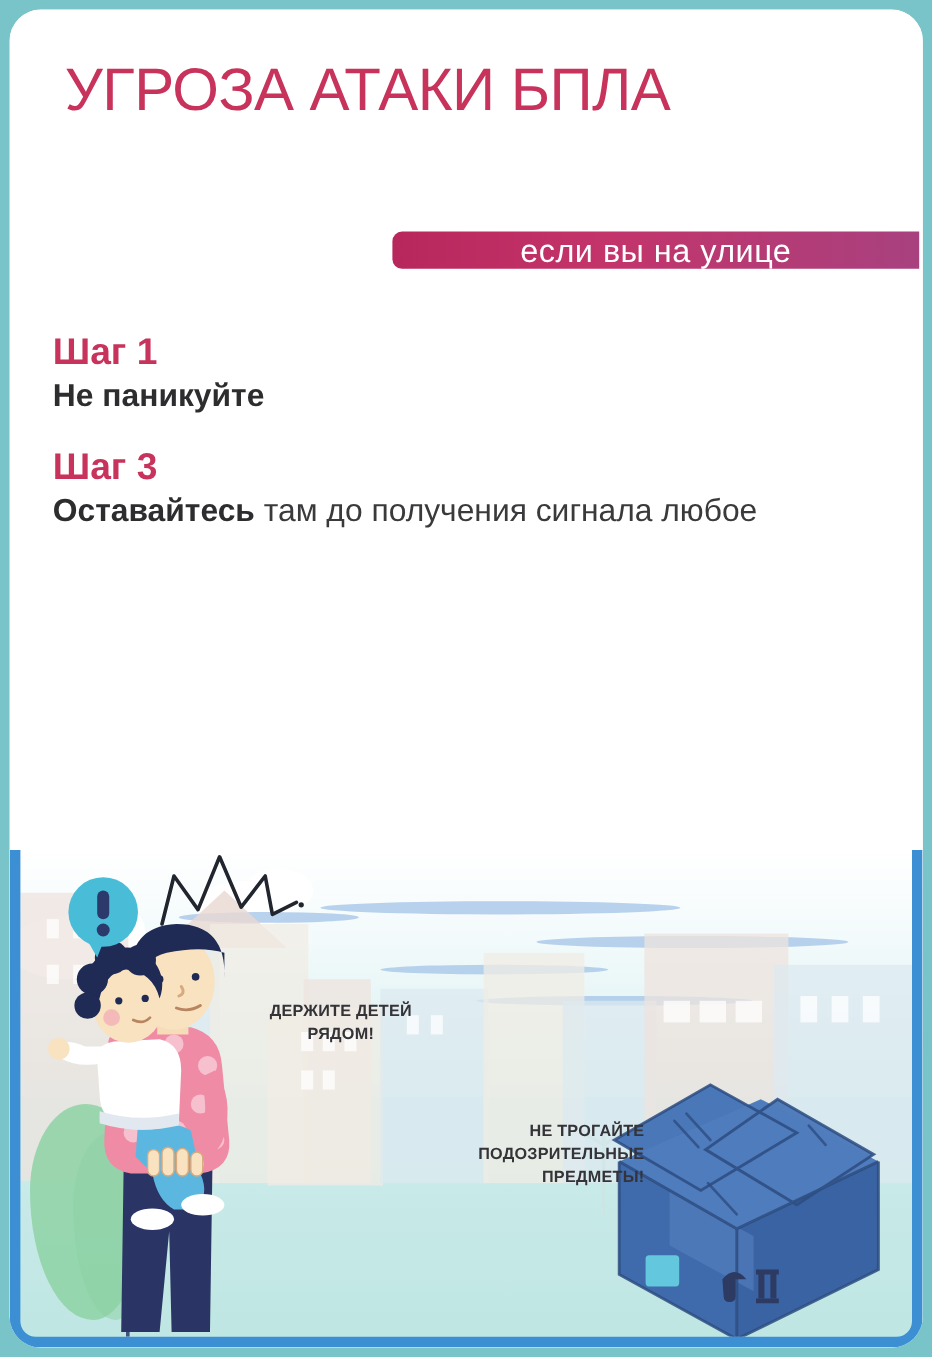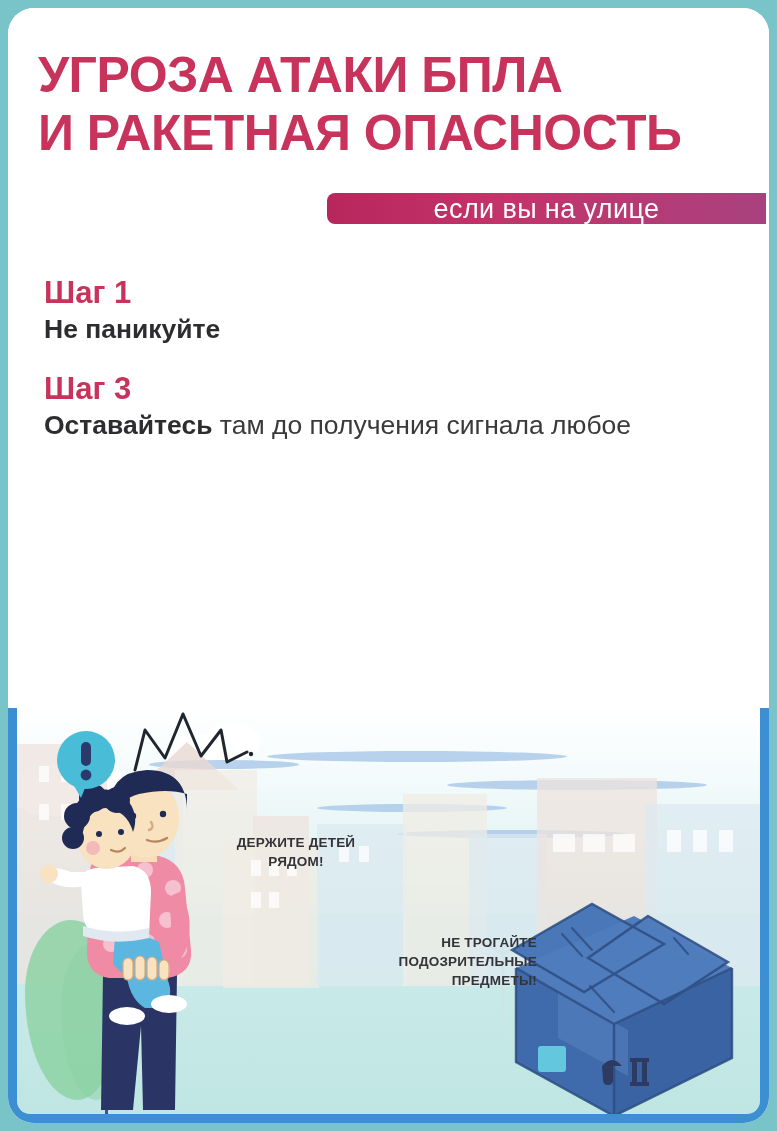--- a/index.html
+++ b/index.html
@@ -37,25 +37,25 @@
   .text-area {
     position: absolute;
     left: 0; top: 0;
     width: 761px;
     height: 700px;
     background: #ffffff;
   }
 
   .title {
     position: absolute;
-    left: 30px;
+    left: 46px;
     top: 38px;
     width: 700px;
     color: #c8335c;
-    font-weight: bold;
+    font-weight: normal;
     font-size: 50px;
     line-height: 58px;
     letter-spacing: -0.5px;
     text-transform: uppercase;
   }
   .title-line { display: block; white-space: nowrap; }
 
   .subtitle-banner {
     position: absolute;
     left: 319px;
@@ -200,21 +200,21 @@
     position: absolute;
     color: #333338;
     font-weight: bold;
     font-size: 13.5px;
     line-height: 19px;
     text-align: center;
     letter-spacing: .2px;
     z-index: 30;
     text-transform: uppercase;
   }
-  .caption-children { left: 204px; top: 125px; width: 150px; }
+  .caption-children { left: 192px; top: 125px; width: 150px; }
   .caption-objects  { left: 320px; top: 225px; width: 200px; text-align: right; }
 
   
   .figure-wrap {
     position: absolute;
     left: 10px;
     bottom: 0;
     width: 210px;
     height: 350px;
     z-index: 25;
@@ -249,21 +249,20 @@
 </head>
 <body>
 
 <div class="poster">
   <div class="card">
 
     <div class="text-area">
 
       <div class="title">
         <span class="title-line">УГРОЗА АТАКИ БПЛА</span>
-        <span class="title-line">И РАКЕТНАЯ ОПАСНОСТЬ</span>
       </div>
 
       <div class="subtitle-banner">
         <span class="subtitle-text">если вы на улице</span>
       </div>
 
       <div class="steps">
 
         <div class="step step-1">
           <p class="step-label">Шаг 1</p>

